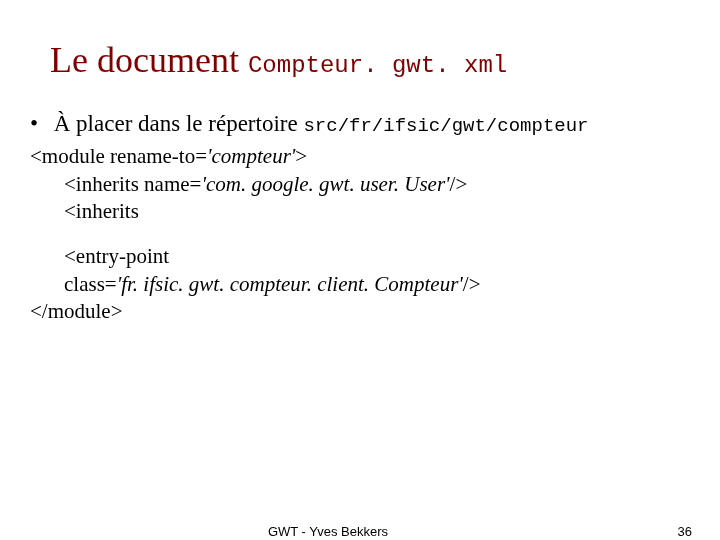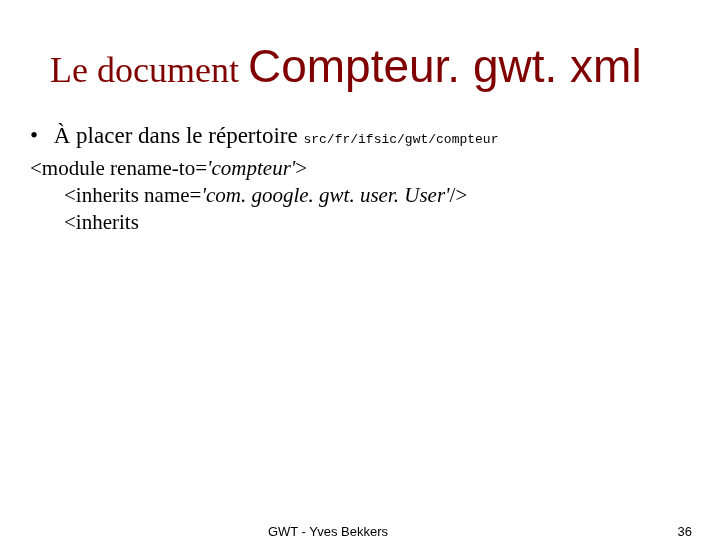--- a/index.html
+++ b/index.html
@@ -24,36 +24,36 @@
     font-size: 36px;
     font-weight: 400;
     color: #800000;
     margin: 10px 0 30px 20px;
     line-height: 1.15;
   }
   .title .serif {
     font-family: Liberation Serif, serif;
   }
   .title .mono {
-    font-family: Liberation Sans, sans-serif;
-    font-size: 46px;
+    font-family: Liberation Mono, monospace;
+    font-size: 24px;
     text-align: center;
   }
   .bullet {
     font-size: 23px;
     margin: 0 0 6px 0;
     font-family: "Times New Roman", Times, serif;
   }
   .bullet .dot {
     display: inline-block;
     width: 18px;
   }
   .bullet .mono-sm {
     font-family: "Courier New", Courier, monospace;
-    font-size: 13px;
+    font-size: 19px;
   }
   .code {
     font-family: Liberation Serif, serif;
     font-size: 21px;
     line-height: 1.3;
     margin: 2px 0 18px 0;
     white-space: pre-wrap;
   }
   .code .indent {
     padding-left: 34px;
@@ -92,20 +92,21 @@
   </div>
 
   <div class="bullet">
     <span class="dot">•</span>
     <span>À placer dans le répertoire </span><span class="mono-sm">src/fr/ifsic/gwt/compteur</span>
   </div>
 
   <div class="code"><span>&lt;module rename-to=</span><span class="italic">'compteur'</span><span>&gt;</span>
 <span class="indent"><span>&lt;inherits name=</span><span class="italic">'com. google. gwt. user. User'</span><span>/&gt;</span></span><span class="indent">&lt;inherits</span></div>
 
+  <div class="code"><span class="indent">&lt;entry-point</span><span class="indent"><span>class=</span><span class="italic">'fr. ifsic. gwt. compteur. client. Compteur'</span><span>/&gt;</span></span><span>&lt;/module&gt;</span></div>
 
 
   <div class="footer">
     <div class="footer-center">GWT - Yves Bekkers</div>
     <div class="footer-right">36</div>
   </div>
 
 </div>
 
 </body></html>

